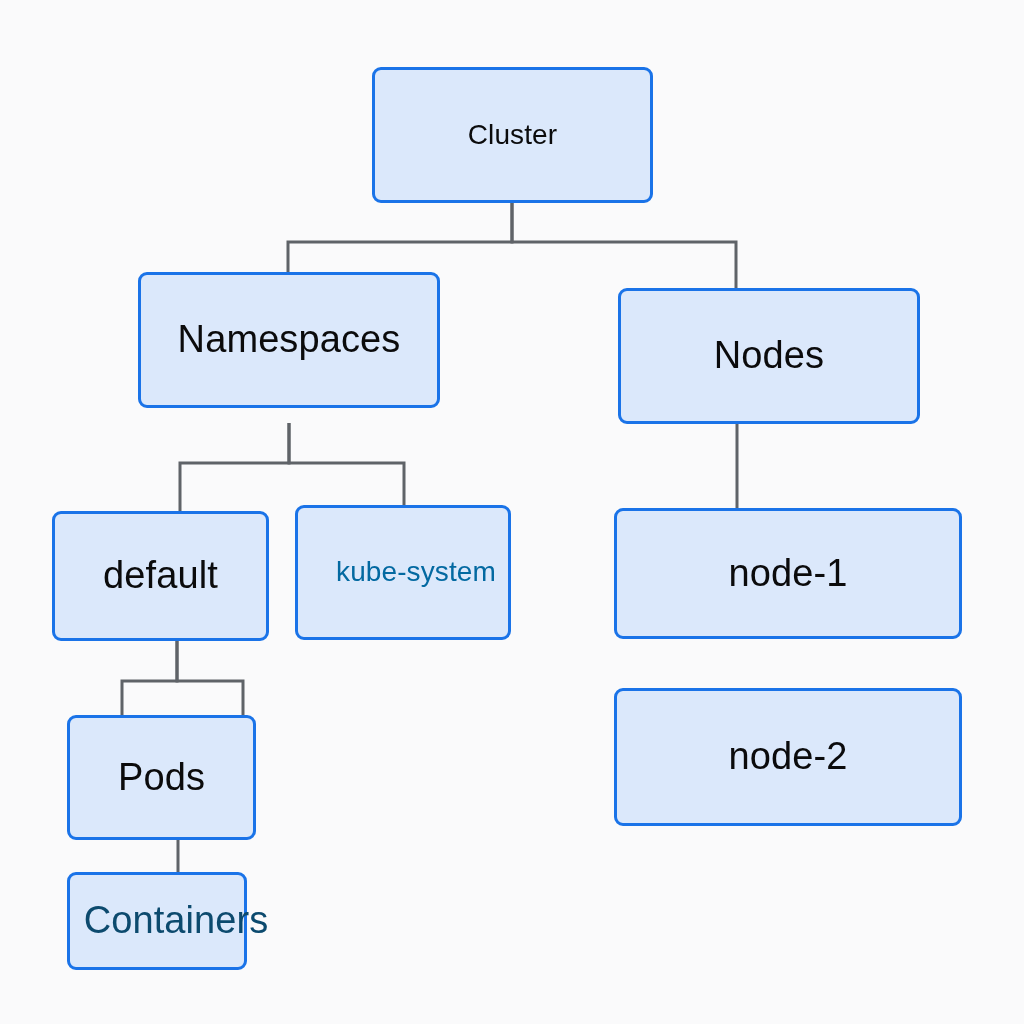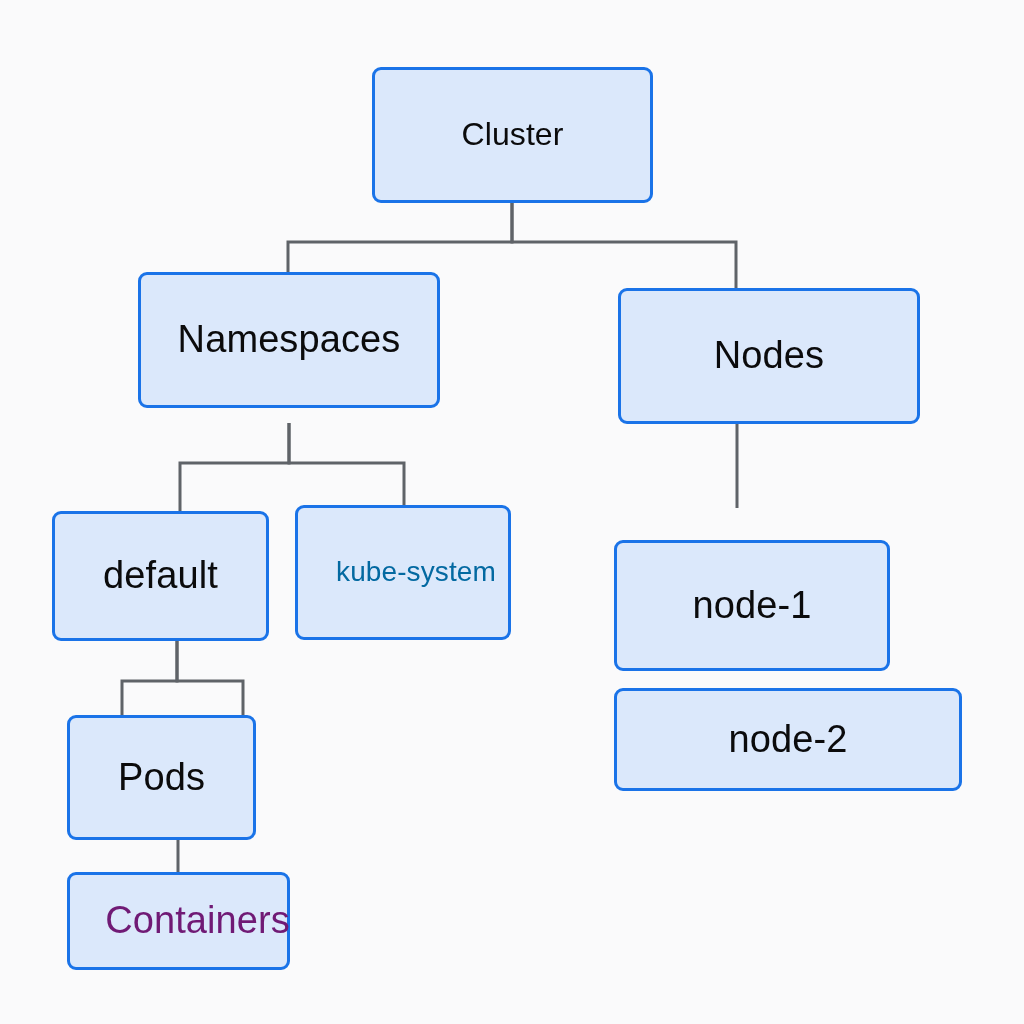--- a/index.html
+++ b/index.html
@@ -64,42 +64,42 @@
       <path d="M 512 203 L 512 242 L 736 242 L 736 288" fill="none" stroke="#5f6368" stroke-width="3" stroke-linecap="butt" stroke-linejoin="miter"></path>
       <path d="M 289 423 L 289 463 L 180 463 L 180 511" fill="none" stroke="#5f6368" stroke-width="3" stroke-linecap="butt" stroke-linejoin="miter"></path>
       <path d="M 289 423 L 289 463 L 404 463 L 404 505" fill="none" stroke="#5f6368" stroke-width="3" stroke-linecap="butt" stroke-linejoin="miter"></path>
       <path d="M 177 641 L 177 681 L 122 681 L 122 715" fill="none" stroke="#5f6368" stroke-width="3" stroke-linecap="butt" stroke-linejoin="miter"></path>
       <path d="M 177 641 L 177 681 L 243 681 L 243 715" fill="none" stroke="#5f6368" stroke-width="3" stroke-linecap="butt" stroke-linejoin="miter"></path>
       <path d="M 178 840 L 178 872" fill="none" stroke="#5f6368" stroke-width="3" stroke-linecap="butt" stroke-linejoin="miter"></path>
       <path d="M 737 424 L 737 508" fill="none" stroke="#5f6368" stroke-width="3" stroke-linecap="butt" stroke-linejoin="miter"></path>
     </svg>
 
   <div id="nodes-layer">
-      <div class="node" style="left: 372px; top: 67px; width: 281px; height: 136px; font-size: 32px; background: rgb(219, 232, 251); border-color: rgb(26, 115, 232); color: rgb(11, 11, 12);">
+      <div class="node" style="left: 372px; top: 67px; width: 281px; height: 136px; font-size: 28px; background: rgb(219, 232, 251); border-color: rgb(26, 115, 232); color: rgb(11, 11, 12);">
         <span class="label">Cluster</span>
       </div>
       <div class="node" style="left: 138px; top: 272px; width: 302px; height: 136px; font-size: 38px; background: rgb(219, 232, 251); border-color: rgb(26, 115, 232); color: rgb(11, 11, 12);">
         <span class="label">Namespaces</span>
       </div>
       <div class="node" style="left: 618px; top: 288px; width: 302px; height: 136px; font-size: 38px; background: rgb(219, 232, 251); border-color: rgb(26, 115, 232); color: rgb(11, 11, 12);">
         <span class="label">Nodes</span>
       </div>
       <div class="node" style="left: 52px; top: 511px; width: 217px; height: 130px; font-size: 38px; background: rgb(219, 232, 251); border-color: rgb(26, 115, 232); color: rgb(11, 11, 12);">
         <span class="label">default</span>
       </div>
       <div class="node" style="left: 295px; top: 505px; width: 216px; height: 135px; font-size: 28px; background: rgb(219, 232, 251); border-color: rgb(26, 115, 232); color: #0369a1; padding-left: 26px;">
         <span class="label">kube-system</span>
       </div>
-      <div class="node" style="left: 614px; top: 508px; width: 276px; height: 131px; font-size: 38px; background: rgb(219, 232, 251); border-color: rgb(26, 115, 232); color: rgb(11, 11, 12); margin-top: 32px;">
+      <div class="node" style="left: 614px; top: 508px; width: 348px; height: 131px; font-size: 38px; background: rgb(219, 232, 251); border-color: rgb(26, 115, 232); color: rgb(11, 11, 12);">
         <span class="label">node-1</span>
       </div>
-      <div class="node" style="left: 614px; top: 688px; width: 348px; height: 103px; font-size: 38px; background: rgb(219, 232, 251); border-color: rgb(26, 115, 232); color: rgb(11, 11, 12);">
+      <div class="node" style="left: 614px; top: 688px; width: 348px; height: 138px; font-size: 38px; background: rgb(219, 232, 251); border-color: rgb(26, 115, 232); color: rgb(11, 11, 12);">
         <span class="label">node-2</span>
       </div>
       <div class="node" style="left: 67px; top: 715px; width: 189px; height: 125px; font-size: 38px; background: rgb(219, 232, 251); border-color: rgb(26, 115, 232); color: rgb(11, 11, 12);">
         <span class="label">Pods</span>
       </div>
-      <div class="node" style="left: 67px; top: 872px; width: 223px; height: 98px; font-size: 38px; background: rgb(219, 232, 251); border-color: rgb(26, 115, 232); color: #701a75; padding-left: 38px;">
+      <div class="node" style="left: 67px; top: 872px; width: 180px; height: 98px; font-size: 38px; background: rgb(219, 232, 251); border-color: rgb(26, 115, 232); color: #0c4a6e; padding-left: 38px;">
         <span class="label">Containers</span>
       </div>
     </div>
 
 </div>
 
 </body></html>

